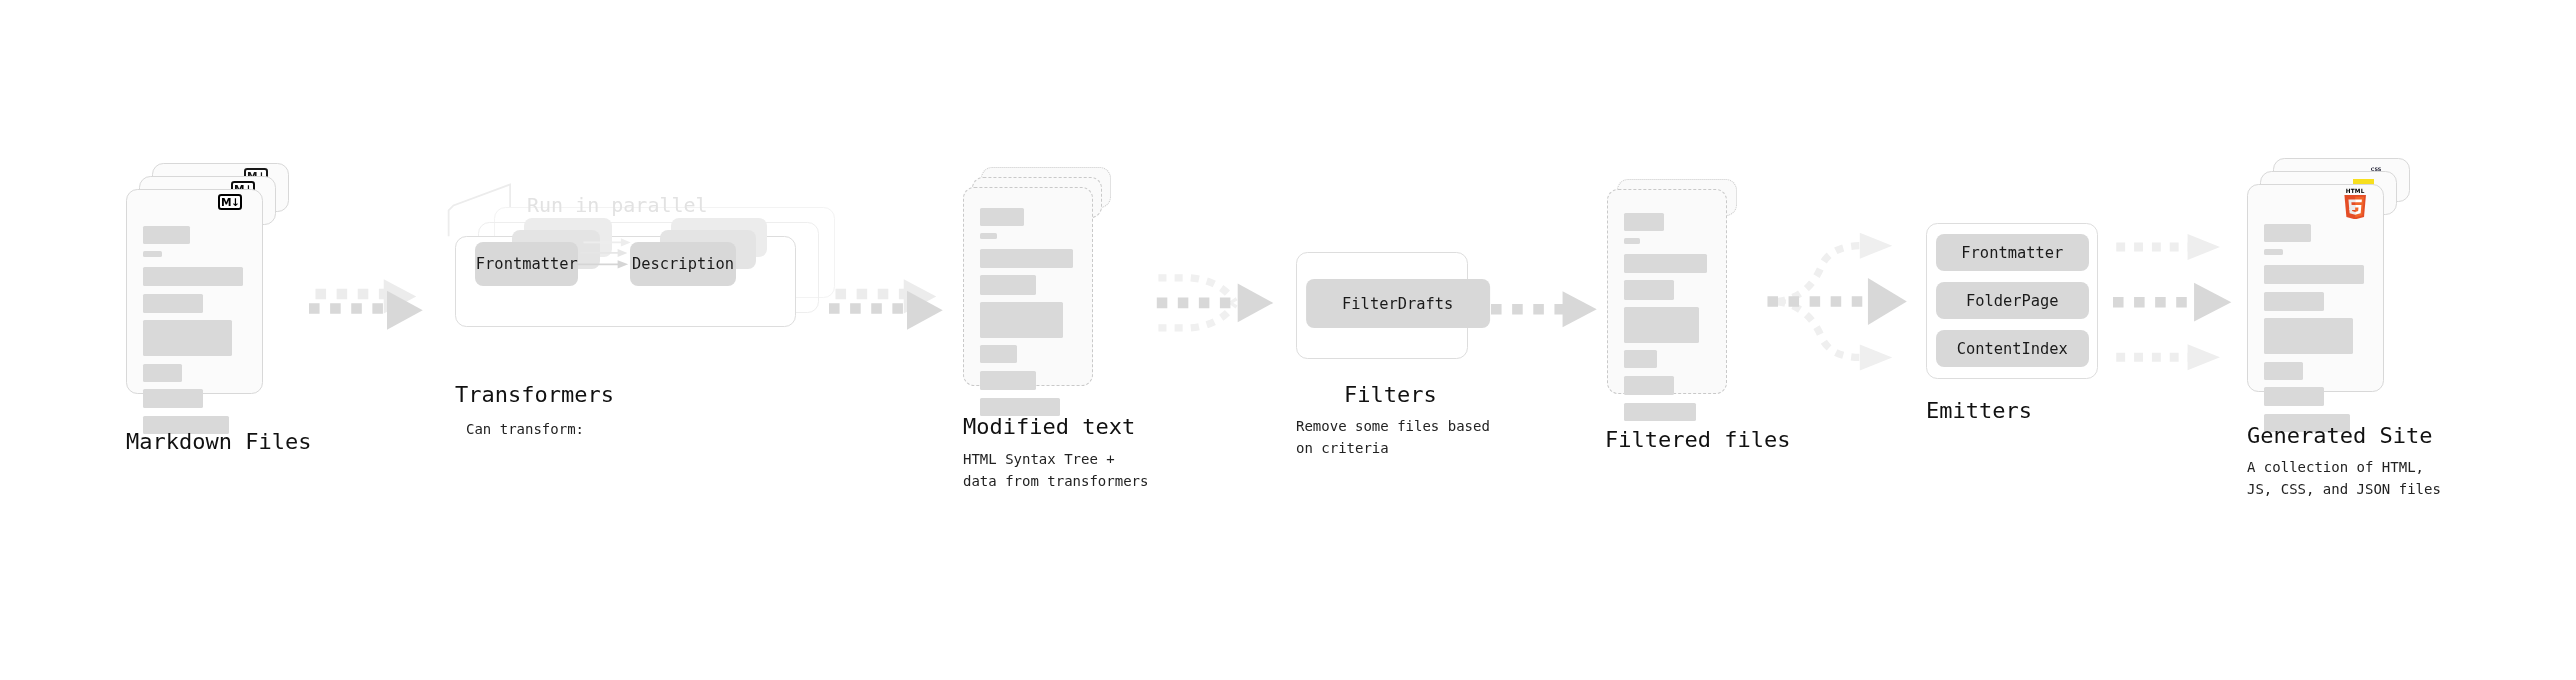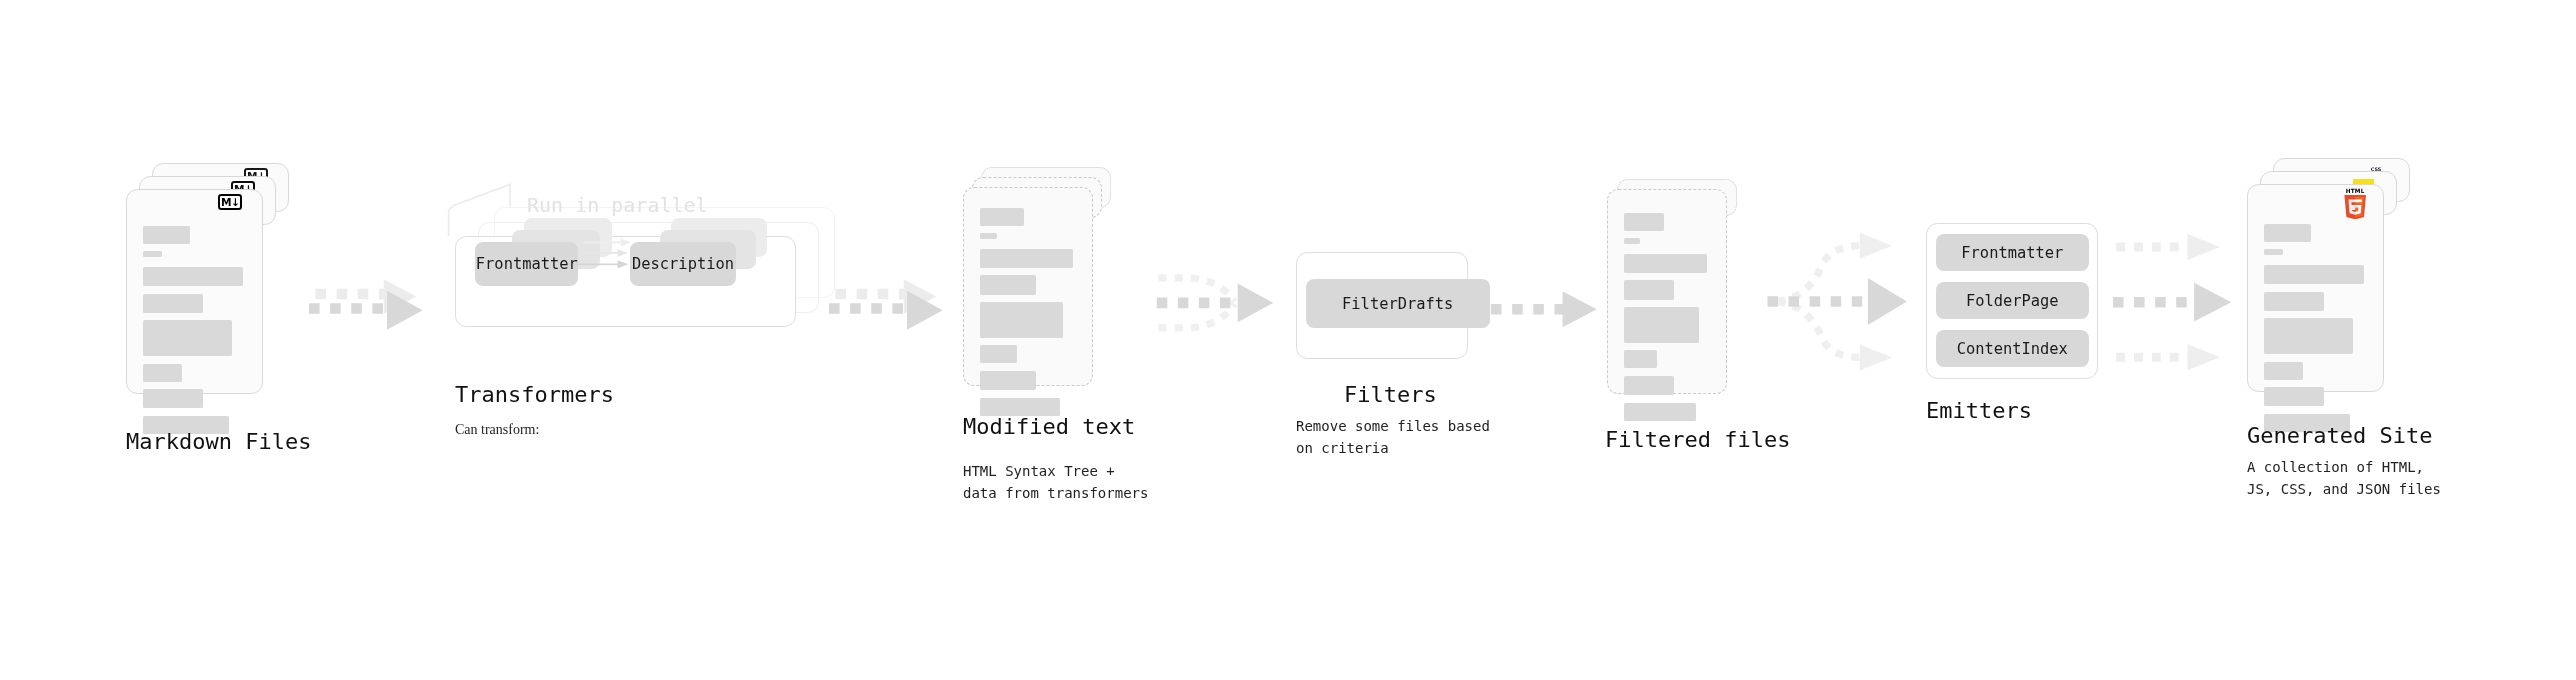--- a/index.html
+++ b/index.html
@@ -231,21 +231,21 @@
 
     <svg class="arrow-svg" style="left:-8.1px; top:-26px;" width="89" height="57" viewBox="0 0 110 70">
       <path d="M2,68 L2,36 L8,30 L78,4 L78,32" fill="none" stroke="#ececec" stroke-width="2.2"></path>
     </svg>
   </div>
 
   <div class="annot" style="left:527px; top:193px;">Run in parallel</div>
 
   <div class="caption-title" style="left:455px; top:382px;">Transformers</div>
 
-  <div class="caption-sub" style="left:455px; top:419px;font-family:Liberation Serif, serif;">Can transform:</div>
+  <div class="caption-sub" style="left:466px; top:419px;">Can transform:</div>
 
 
   <svg class="arrow-svg" style="left:829px; top:276px;" width="130" height="57" viewBox="0 0 160 70">
     <g stroke="#ececec" stroke-width="13" stroke-dasharray="13 13" fill="none">
       <line x1="8" y1="22" x2="96" y2="22"></line>
     </g>
     <polygon points="92,4 132,25 92,46" fill="#ececec"></polygon>
     <g stroke="#d8d8d8" stroke-width="13" stroke-dasharray="13 13" fill="none">
       <line x1="0" y1="40" x2="100" y2="40"></line>
     </g>
@@ -263,21 +263,21 @@
         <div class="line" style="width:58%; height:19.5px;"></div>
         <div class="line" style="width:87%; height:36px;"></div>
         <div class="line" style="width:38%; height:18px;"></div>
         <div class="line" style="width:58%; height:19.5px;"></div>
         <div class="line" style="width:84%; height:18px;"></div>
       </div>
     </div>
   </div>
 
   <div class="caption-title" style="left:963px; top:414px;">Modified text</div>
-  <div class="caption-sub" style="left:963px; top:449px;margin-top:12px;">HTML Syntax Tree +
+  <div class="caption-sub" style="left:963px; top:449px;">HTML Syntax Tree +
 data from transformers</div>
 
   <svg class="arrow-svg" style="left:1134px; top:260px;" width="154" height="89" viewBox="0 0 190 110">
     <g fill="none" stroke-width="9" stroke-dasharray="10 10">
       <path d="M30,22 L70,22 Q108,26 124,52" stroke="#f0f0f0"></path>
       <path d="M30,84 L70,84 Q108,80 124,54" stroke="#f0f0f0"></path>
     </g>
     <g stroke="#d8d8d8" stroke-width="13" stroke-dasharray="13 13" fill="none">
       <line x1="28" y1="53" x2="132" y2="53"></line>
     </g>

